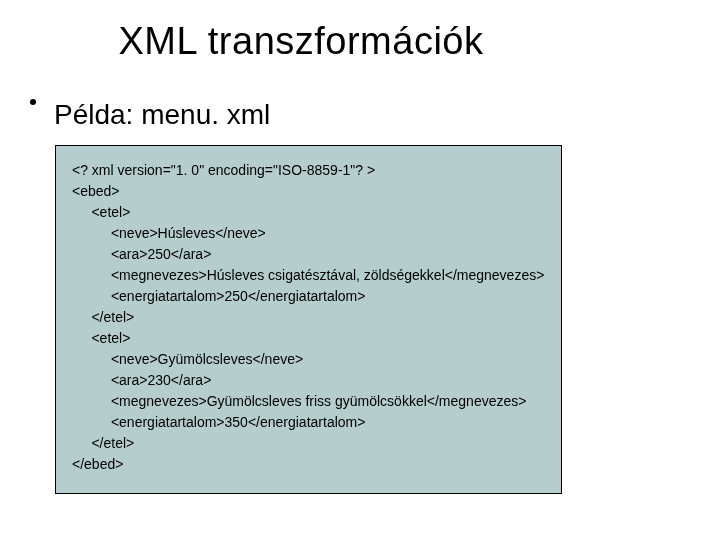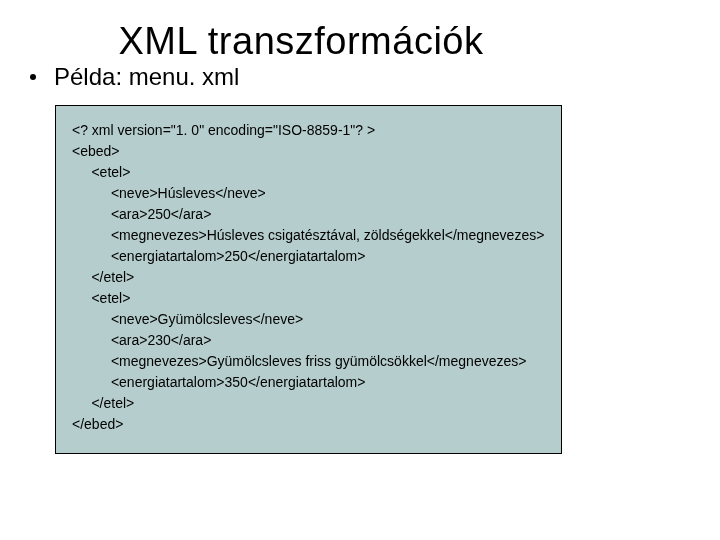--- a/index.html
+++ b/index.html
@@ -1,18 +1,18 @@
 <!DOCTYPE html>
 <html><head>
 <meta charset="utf-8">
 <style>
   html,body{margin:0;padding:0;width:720px;height:540px;background:#fff;font-family:Arial,Helvetica,sans-serif;color:#000}
   .slide{position:relative;width:602px;height:540px;box-sizing:border-box}
   .title{font-size:38px;text-align:center;padding-top:20px;font-weight:normal;letter-spacing:.5px}
-  .bullet-row{display:flex;align-items:center;margin-left:30px;font-size:24px}
+  .bullet-row{display:flex;margin-top:36px;margin-left:30px;font-size:28px}
   .bullet-dot{width:6px;height:6px;background:#000;border-radius:50%;margin-right:18px;flex:none}
   .codebox{margin:14px 40px 0 55px;border:1px solid #000;background:#b6cdcd;padding:14px 16px 18px 16px;font-size:14px;line-height:1.5;font-family:Arial,Helvetica,sans-serif;white-space:pre}
 </style>
 </head>
 <body>
 
 <div class="slide">
   <div class="title">XML transzformációk</div>
   <div class="bullet-row">
     <span class="bullet-dot"></span>

